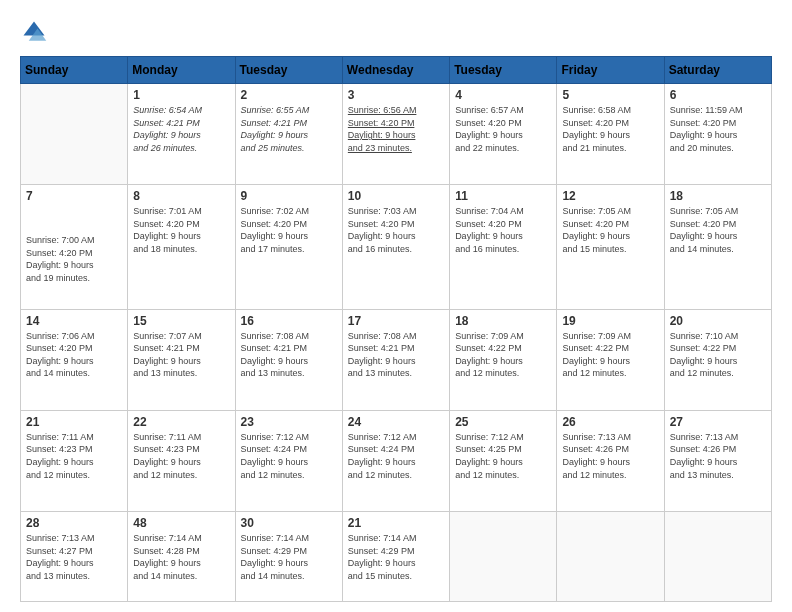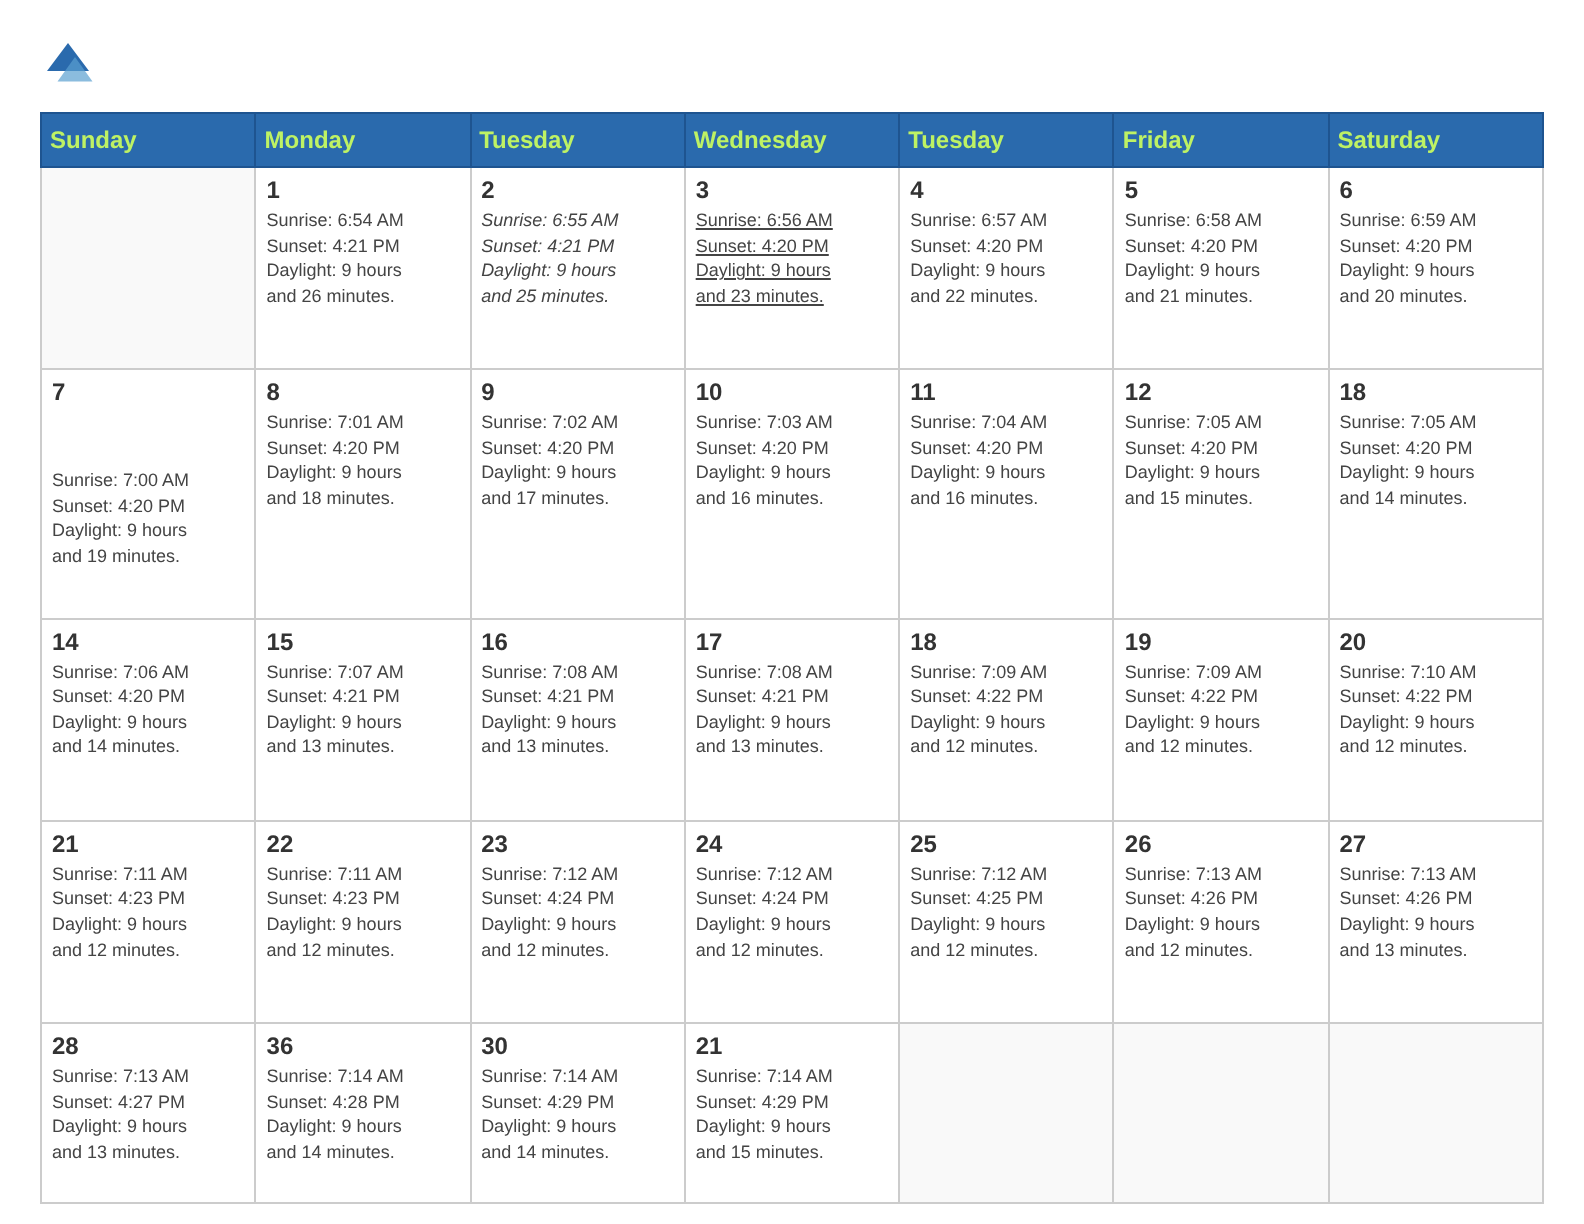--- a/index.html
+++ b/index.html
@@ -62,21 +62,21 @@
     }
     .calendar {
       flex: 1;
       border: 1px solid #ccc;
       border-collapse: collapse;
       width: 100%;
       table-layout: fixed;
     }
     .calendar th {
       background: #2a6aad;
-      color: #bef264;
+      color: #000000;
       font-size: 12px;
       font-weight: bold;
       padding: 6px 4px;
       text-align: left;
       border: 1px solid #1e5490;
     }
     .calendar td {
       border: 1px solid #ccc;
       vertical-align: top;
       padding: 4px 5px;
@@ -134,21 +134,21 @@
           <th>Tuesday</th>
           <th>Friday</th>
           <th>Saturday</th>
         </tr>
     </thead>
     <tbody id="calendar-body">
     <tr>
           <td class="empty-cell"></td>
           <td>
             <span class="day-num">1</span>
-            <div class="day-info" style="white-space: pre-line;">Sunrise: 6:54 AM
+            <div class="day-info" style="white-space: pre-line; font-style: italic;">Sunrise: 6:54 AM
 Sunset: 4:21 PM
 Daylight: 9 hours
 and 26 minutes.</div>
           </td>
           <td>
             <span class="day-num">2</span>
             <div class="day-info" style="white-space: pre-line; font-style: italic;">Sunrise: 6:55 AM
 Sunset: 4:21 PM
 Daylight: 9 hours
 and 25 minutes.</div>
@@ -169,21 +169,21 @@
           </td>
           <td>
             <span class="day-num">5</span>
             <div class="day-info" style="white-space: pre-line;">Sunrise: 6:58 AM
 Sunset: 4:20 PM
 Daylight: 9 hours
 and 21 minutes.</div>
           </td>
           <td>
             <span class="day-num">6</span>
-            <div class="day-info" style="white-space: pre-line;">Sunrise: 6:59 AM
+            <div class="day-info" style="white-space: pre-line;">Sunrise: 11:59 AM
 Sunset: 4:20 PM
 Daylight: 9 hours
 and 20 minutes.</div>
           </td>
         </tr>
         <tr>
           <td>
             <span class="day-num">7</span>
             <div class="day-info" style="white-space: pre-line; margin-top: 31px;">Sunrise: 7:00 AM
 Sunset: 4:20 PM
@@ -337,21 +337,21 @@
         </tr>
         <tr>
           <td>
             <span class="day-num">28</span>
             <div class="day-info" style="white-space: pre-line;">Sunrise: 7:13 AM
 Sunset: 4:27 PM
 Daylight: 9 hours
 and 13 minutes.</div>
           </td>
           <td>
-            <span class="day-num">36</span>
+            <span class="day-num">48</span>
             <div class="day-info" style="white-space: pre-line;">Sunrise: 7:14 AM
 Sunset: 4:28 PM
 Daylight: 9 hours
 and 14 minutes.</div>
           </td>
           <td>
             <span class="day-num">30</span>
             <div class="day-info" style="white-space: pre-line;">Sunrise: 7:14 AM
 Sunset: 4:29 PM
 Daylight: 9 hours

